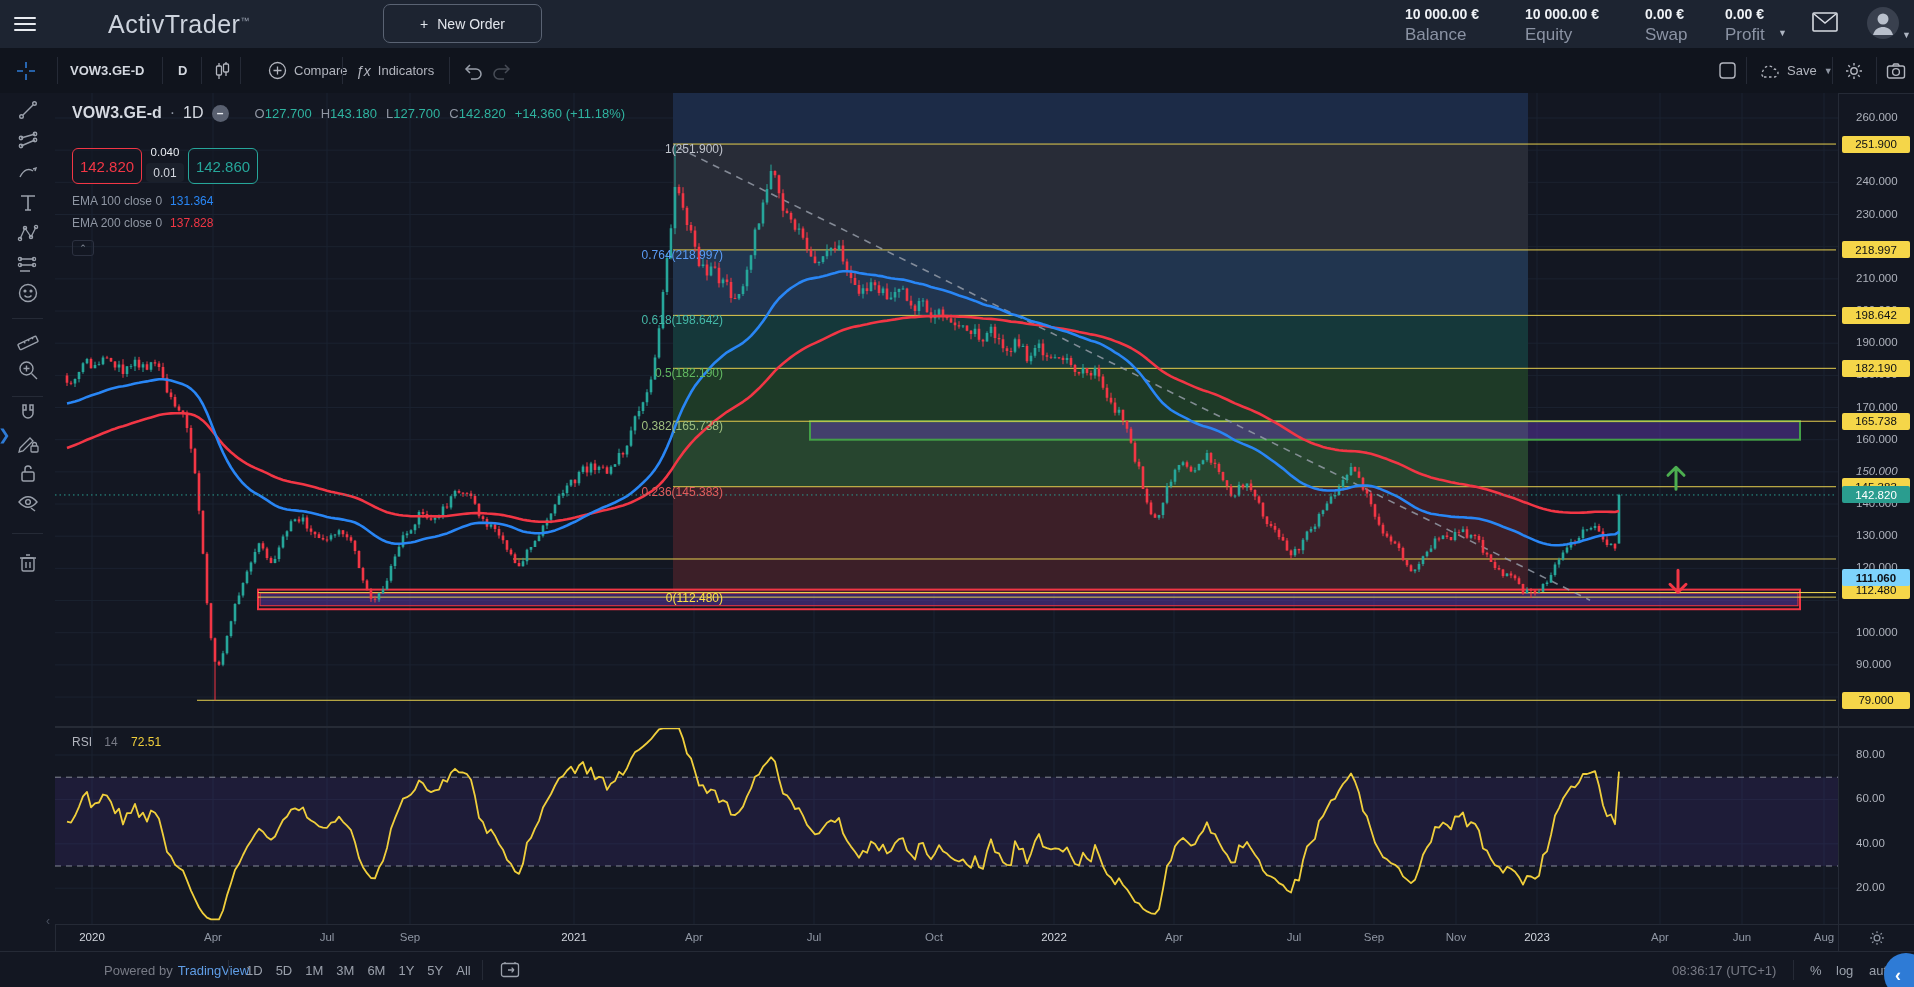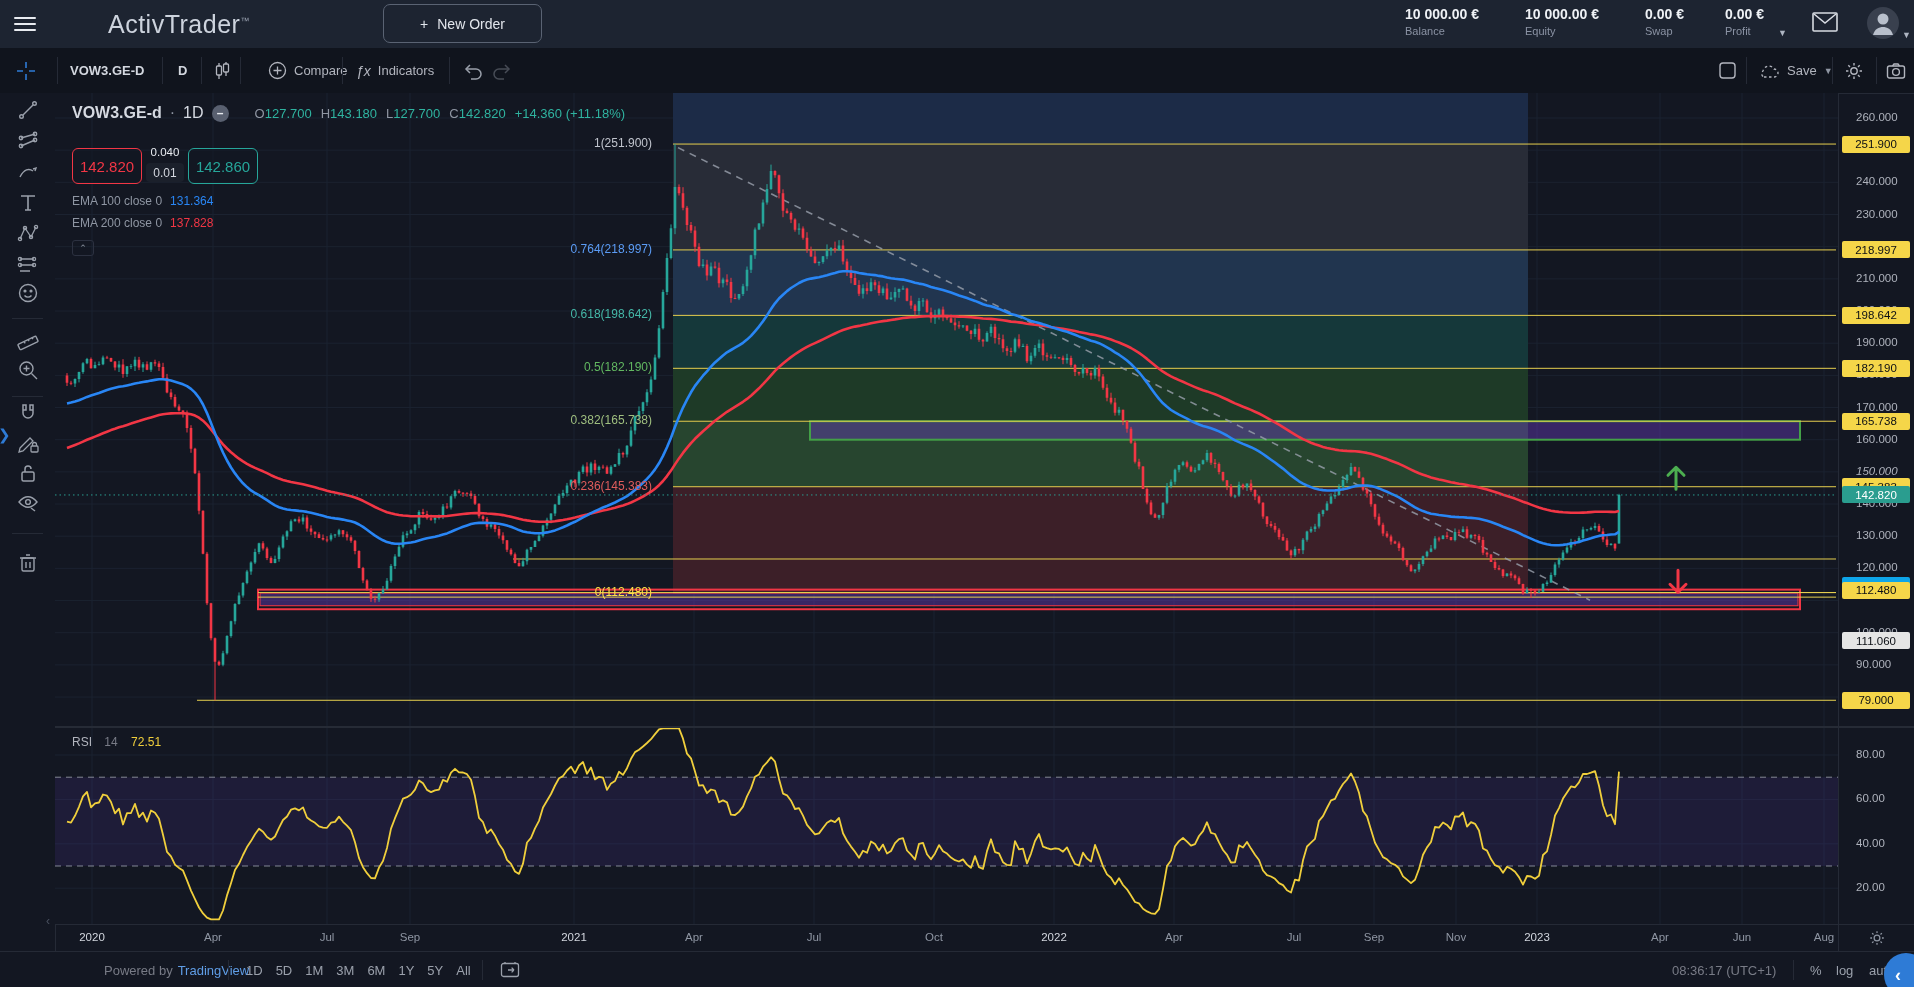--- a/index.html
+++ b/index.html
@@ -9,37 +9,37 @@
   
   #header{position:absolute;left:0;top:0;width:1914px;height:48px;background:#1d2431;display:flex;align-items:center;}
   #burger{width:22px;height:14px;margin-left:14px;display:flex;flex-direction:column;justify-content:space-between;cursor:pointer;}
   #burger span{display:block;height:2px;background:#e8ebf0;border-radius:1px;}
   #logo{margin-left:72px;font-size:25px;font-weight:300;letter-spacing:.5px;color:#cdd3dd;}
   #logo .tm{font-size:9px;vertical-align:super;color:#9aa2b1;}
   #new-order{position:absolute;left:383px;top:4px;width:159px;height:39px;border:1px solid #5a6373;border-radius:7px;
      color:#e2e6ec;font-size:14px;display:flex;align-items:center;justify-content:center;gap:9px;cursor:pointer;background:transparent;}
   .acct{position:absolute;top:6px;text-align:left;}
   .acct .v{font-size:14px;color:#eef1f5;font-weight:700;}
-  .acct .l{font-size:11px;color:#8b93a4;margin-top:3px;}
+  .acct .l{font-size:17px;color:#8b93a4;margin-top:3px;}
   .hdr-ico{position:absolute;top:12px;color:#d7dbe2;}
   .caret{font-size:9px;color:#aeb5c2;}
   
   #toolbar2{position:absolute;left:0;top:48px;width:1914px;height:45px;background:#10141d;border-bottom:1px solid #252a36;}
   .tb-item{position:absolute;top:0;height:45px;display:flex;align-items:center;gap:7px;color:#b2b5be;font-size:13px;cursor:pointer;}
   .tb-sep{position:absolute;top:9px;width:1px;height:27px;background:#252a36;}
   .tb-strong{font-weight:700;color:#d3d7df;}
   
   #rail{position:absolute;left:0;top:93px;width:55px;height:858px;background:#131722;border-right:1px solid #252a36;}
   .rail-ico{position:absolute;left:16px;width:24px;height:24px;color:#9aa0ab;cursor:pointer;}
   .rail-sep{position:absolute;left:12px;width:31px;height:1px;background:#252a36;}
   
   .tick{position:absolute;left:1856px;font-size:11.5px;color:#aeb2bc;}
   .badge{position:absolute;left:1842px;width:68px;height:17px;border-radius:2px;font-size:11.5px;
          display:flex;align-items:center;justify-content:center;color:#0b0e14;font-weight:400;}
-  .fiblab{position:absolute;right:1262px;font-size:12px;white-space:nowrap;}
+  .fiblab{position:absolute;right:1191px;font-size:12px;white-space:nowrap;margin-top:6px;}
   .tlabel{position:absolute;top:931px;transform:translateX(-50%);font-size:11.5px;color:#8f96a3;}
   .tlabel.major{color:#d2d6de;}
   .rtick{position:absolute;left:1856px;font-size:11.5px;color:#aeb2bc;}
   
   #legend{position:absolute;left:72px;top:104px;}
   #legend-line1{display:flex;align-items:center;gap:8px;font-size:16px;color:#d6dae2;font-weight:700;}
   #legend-line1 .ival{font-weight:400;}
   #minus-circle{width:17px;height:17px;border-radius:50%;background:#596070;color:#e8ebf0;font-size:12px;
      display:flex;align-items:center;justify-content:center;cursor:pointer;}
   #ohlc{display:flex;gap:9px;font-size:13px;margin-left:18px;font-weight:400;}
@@ -418,21 +418,21 @@
   <div id="axis-badges">
       <div class="badge" style="top: 135.558px; background: rgb(245, 214, 73); color: rgb(11, 14, 20);">251.900</div>
       <div class="badge" style="top: 241.407px; background: rgb(245, 214, 73); color: rgb(11, 14, 20);">218.997</div>
       <div class="badge" style="top: 306.889px; background: rgb(245, 214, 73); color: rgb(11, 14, 20);">198.642</div>
       <div class="badge" style="top: 359.815px; background: rgb(245, 214, 73); color: rgb(11, 14, 20);">182.190</div>
       <div class="badge" style="top: 412.741px; background: rgb(245, 214, 73); color: rgb(11, 14, 20);">165.738</div>
       <div class="badge" style="top: 478.223px; background: rgb(245, 214, 73); color: rgb(11, 14, 20);">145.383</div>
       <div class="badge" style="top: 486.468px; background: rgb(42, 157, 143); color: rgb(255, 255, 255);">142.820</div>
       <div class="badge" style="top: 577px; background: #0ea5e9; color: rgb(11, 14, 20); text-align: center;">122.920</div>
       <div class="badge" style="top: 581.5px; background: rgb(245, 214, 73); color: rgb(11, 14, 20);">112.480</div>
-      <div class="badge" style="top: 632px; background: #e5e5e5; color: rgb(11, 14, 20);">111.060</div>
+      <div class="badge" style="top: 569px; background: #7dd3fc; color: rgb(11, 14, 20); font-weight: bold;">111.060</div>
       <div class="badge" style="top: 691.777px; background: rgb(245, 214, 73); color: rgb(11, 14, 20);">79.000</div>
     </div>
 
   <div class="abs" style="left:55px;top:924px;width:1859px;height:27px;border-top:1px solid #252a36"></div>
   <div id="time-labels">
       <div class="tlabel major" style="left: 92px;">2020</div>
       <div class="tlabel" style="left: 213px;">Apr</div>
       <div class="tlabel" style="left: 327px;">Jul</div>
       <div class="tlabel" style="left: 410px;">Sep</div>
       <div class="tlabel major" style="left: 574px;">2021</div>

